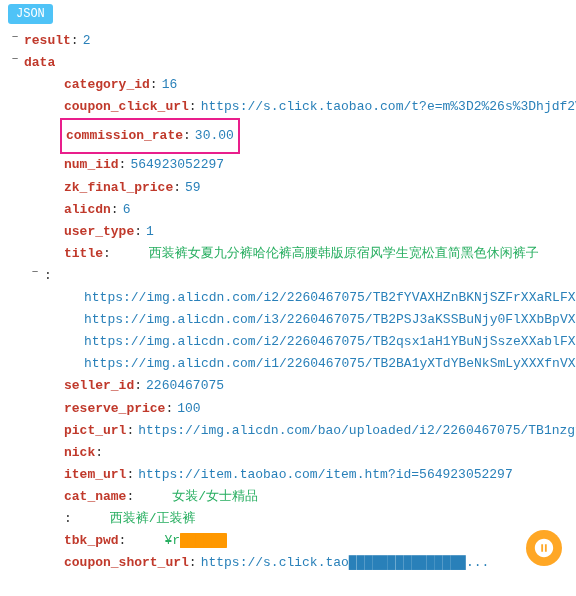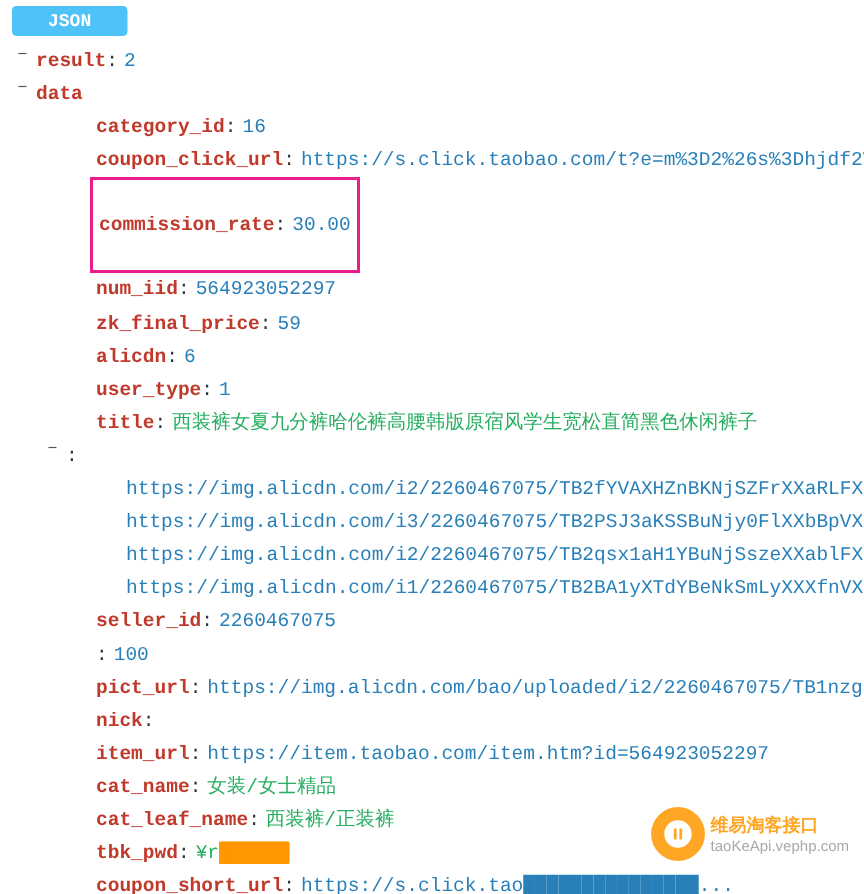--- a/index.html
+++ b/index.html
@@ -8,24 +8,24 @@
       font-size: 13px;
       background: #fff;
       color: #333;
       width: 576px;
       min-height: 596px;
       overflow: hidden;
       position: relative;
     }
     .top-bar {
       background: #4fc3f7;
-      padding: 3px 24px;
+      padding: 3px 8px;
       display: inline-block;
       color: #fff;
-      font-weight: bold;
+      font-weight: normal;
       font-size: 12px;
       margin: 4px 0 4px 8px;
       border-radius: 3px;
     }
     .tree {
       padding: 2px 0 2px 8px;
       line-height: 1.7;
     }
     .tree-row {
       display: flex;
@@ -52,27 +52,27 @@
     }
     .key {
       color: #c0392b;
       font-weight: bold;
     }
     .colon {
       color: #333;
       margin-right: 4px;
     }
     .value-number { color: #2980b9; }
-    .value-string { color: #27ae60; }
+    .value-string { color: #27ae60; margin-left: 34px; }
     .value-url { color: #2980b9; text-decoration: none; }
     .highlighted-row {
       border: 2px solid #e91e8c;
       display: inline-flex;
       align-items: center;
-      padding: 19px 4px;
+      padding: 5px 4px;
       margin-left: -4px;
     }
     .watermark {
       position: absolute;
       bottom: 30px;
       right: 10px;
       display: flex;
       align-items: center;
       opacity: 0.85;
     }
@@ -201,20 +201,21 @@
 
   <div id="fields2-container">
       <div class="tree-row indent-2">
         <span class="toggle" style="visibility: hidden;">−</span>
         <span class="key">seller_id</span>
         <span class="colon"> : </span>
         <span class="value-number">2260467075</span>
       </div>
       <div class="tree-row indent-2">
         <span class="toggle" style="visibility: hidden;">−</span>
+        <span class="key">reserve_price</span>
         <span class="colon"> : </span>
         <span class="value-number">100</span>
       </div>
       <div class="tree-row indent-2">
         <span class="toggle" style="visibility: hidden;">−</span>
         <span class="key">pict_url</span>
         <span class="colon"> : </span>
         <span class="value-url">https://img.alicdn.com/bao/uploaded/i2/2260467075/TB1nzg1cpmW...</span>
       </div>
       <div class="tree-row indent-2">
@@ -229,21 +230,20 @@
         <span class="value-url">https://item.taobao.com/item.htm?id=564923052297</span>
       </div>
       <div class="tree-row indent-2">
         <span class="toggle" style="visibility: hidden;">−</span>
         <span class="key">cat_name</span>
         <span class="colon"> : </span>
         <span class="value-string">女装/女士精品</span>
       </div>
       <div class="tree-row indent-2">
         <span class="toggle" style="visibility: hidden;">−</span>
-        <span class="key">cat_leaf_name</span>
         <span class="colon"> : </span>
         <span class="value-string">西装裤/正装裤</span>
       </div>
       <div class="tree-row indent-2">
         <span class="toggle" style="visibility: hidden;">−</span>
         <span class="key">tbk_pwd</span>
         <span class="colon"> : </span>
         <span class="value-string">¥r<span style="background: rgb(255, 152, 0); color: rgb(255, 152, 0); border-radius: 2px;">██████</span></span>
       </div>
       <div class="tree-row indent-2">
@@ -256,20 +256,16 @@
 
 </div>
 
 
 <div class="watermark">
   <div class="watermark-logo">
     <svg viewBox="0 0 24 24" fill="white">
       <path d="M12 2C6.48 2 2 6.48 2 12s4.48 10 10 10 10-4.48 10-10S17.52 2 12 2zm-1 14H9V8h2v8zm4 0h-2V8h2v8z"></path>
     </svg>
   </div>
-  <div>
-    <div class="watermark-text">维易淘客接口</div>
-    <div class="watermark-sub">taoKeApi.vephp.com</div>
-  </div>
 </div>
 
 
 
 
 </body></html>

